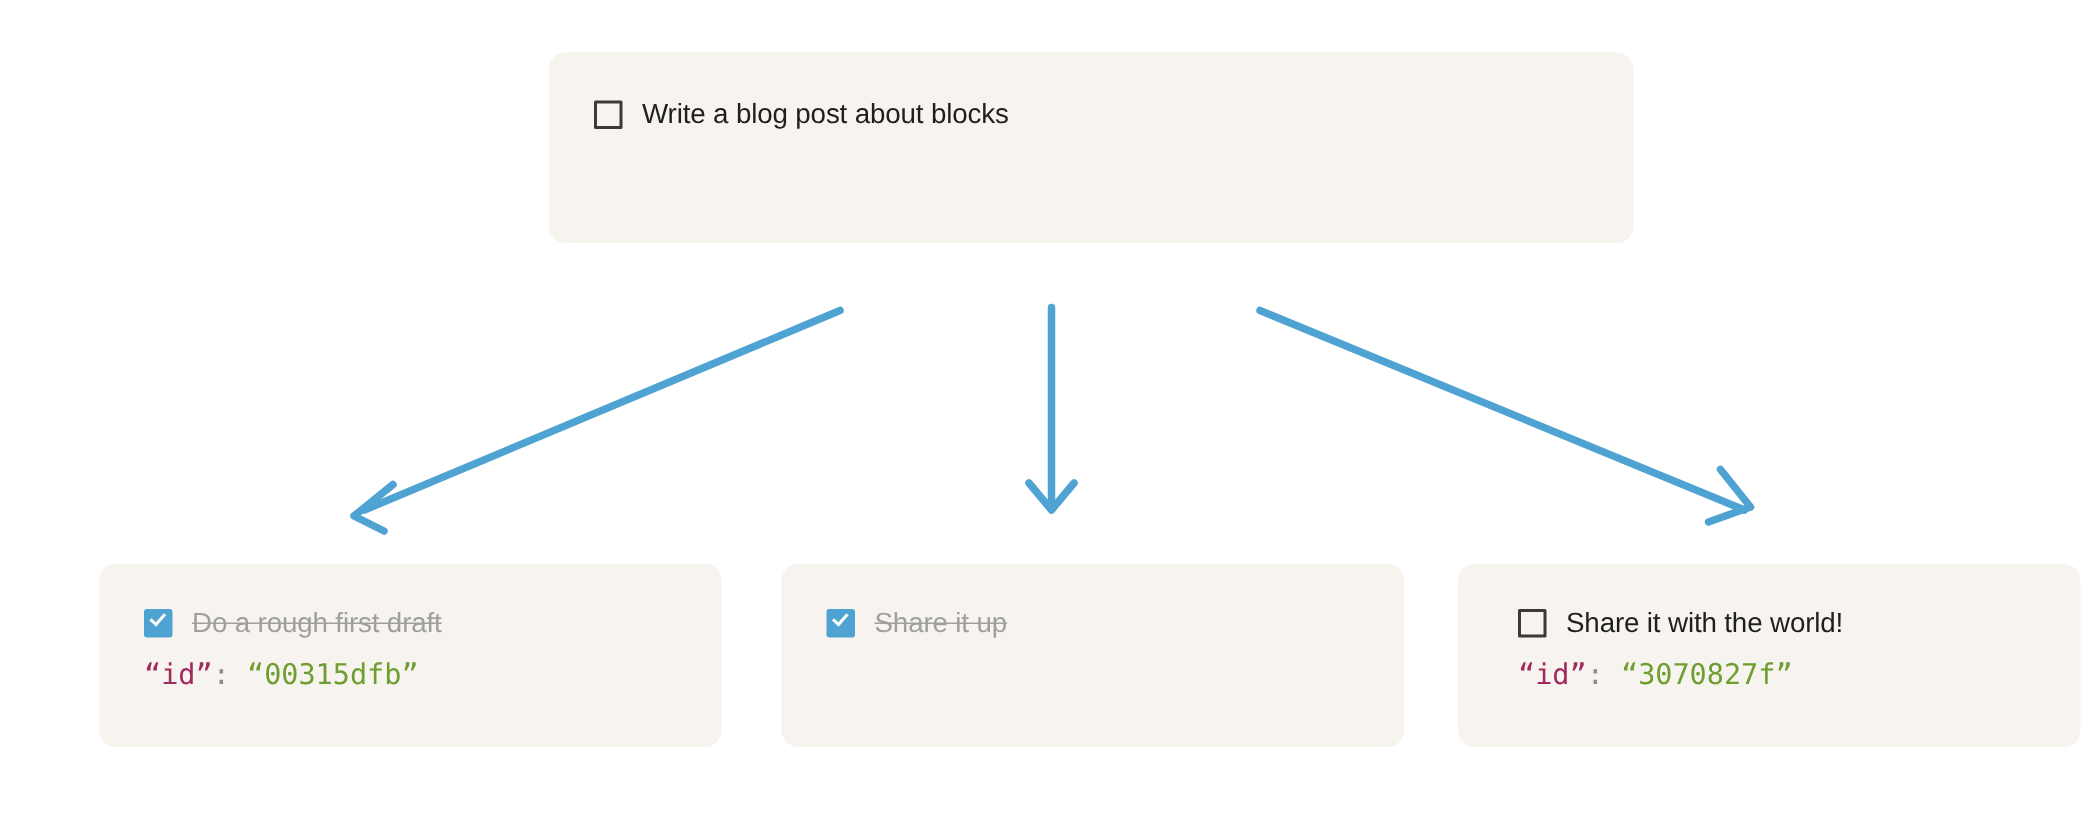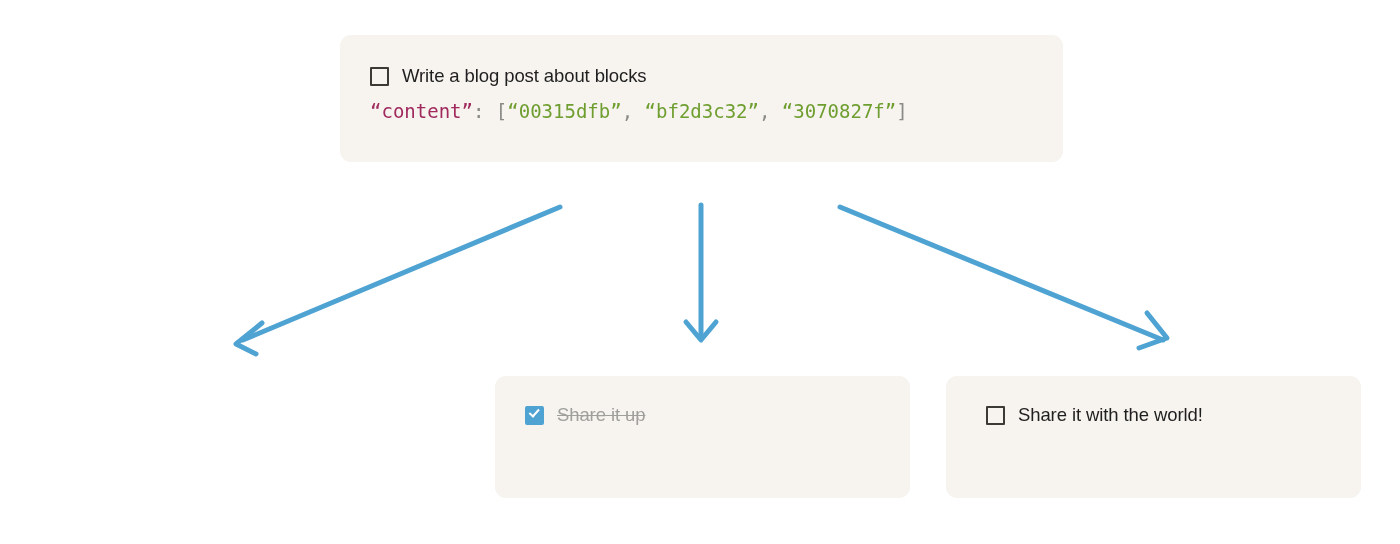--- a/index.html
+++ b/index.html
@@ -15,20 +15,21 @@
     overflow: hidden;
     font-family: "Liberation Sans", sans-serif;
   }
 
   
   .card {
     position: absolute;
     background: #f7f4ef;
     border-radius: 11px;
     box-sizing: border-box;
+    margin-left: 26px;
   }
   .card-parent {
     left: 340px;
     top: 35px;
     width: 723px;
     height: 127px;
     padding: 28px 30px 0 30px;
   }
   .card-child {
     top: 376px;
@@ -113,51 +114,60 @@
 </head>
 <body>
 
 <div id="canvas">
 
   <div class="card card-parent">
     <div class="task-row">
       <span class="checkbox unchecked"></span>
       <span class="task-label">Write a blog post about blocks</span>
     </div>
-    <div class="json-line"><span class="json-key">“content”</span><span class="json-punct">: </span><span class="json-punct">[</span><span class="json-value">“00315dfb”</span><span class="json-punct">, </span><span class="json-value">“bf2d3c32”</span><span class="json-punct">, </span><span class="json-value">“3070827f”</span><span class="json-punct">]</span></div>
   </div>
 
   <svg id="arrows" viewBox="0 0 1400 544" xmlns="http://www.w3.org/2000/svg">
 
     <g>
       <line x1="560" y1="207" x2="243" y2="340" stroke="#4ea3d2" stroke-width="5" stroke-linecap="round"></line>
       <polyline points="262,323 236,344 256,354" fill="none" stroke="#4ea3d2" stroke-width="5" stroke-linecap="round" stroke-linejoin="round"></polyline>
     </g>
 
     <g>
       <line x1="701" y1="205" x2="701" y2="335" stroke="#4ea3d2" stroke-width="5" stroke-linecap="round"></line>
       <polyline points="686,322 701,340 716,322" fill="none" stroke="#4ea3d2" stroke-width="5" stroke-linecap="round" stroke-linejoin="round"></polyline>
     </g>
 
     <g>
       <line x1="840" y1="207" x2="1163" y2="340" stroke="#4ea3d2" stroke-width="5" stroke-linecap="round"></line>
       <polyline points="1147,313 1167,338 1139,348" fill="none" stroke="#4ea3d2" stroke-width="5" stroke-linecap="round" stroke-linejoin="round"></polyline>
     </g>
   </svg>
 
+  <div class="card card-child" id="card-child-1">
+    <div class="task-row">
+      <span class="checkbox checked">
+        <span class="tick"></span>
+      </span>
+      <span class="task-label done">Do a rough first draft</span>
+    </div>
+    <div class="json-line"><span class="json-key">“id”</span><span class="json-punct">: </span><span class="json-value">“00315dfb”</span></div>
+  </div>
 
   <div class="card card-child" id="card-child-2">
     <div class="task-row">
       <span class="checkbox checked">
         <span class="tick"></span>
       </span>
       <span class="task-label done">Share it up</span>
     </div>
   </div>
 
   <div class="card card-child" id="card-child-3">
     <div class="task-row">
       <span class="checkbox unchecked"></span>
       <span class="task-label">Share it with the world!</span>
     </div>
+    <div class="json-line"><span class="json-key">“id”</span><span class="json-punct">: </span><span class="json-value">“3070827f”</span></div>
   </div>
 
 </div>
 
 </body></html>

